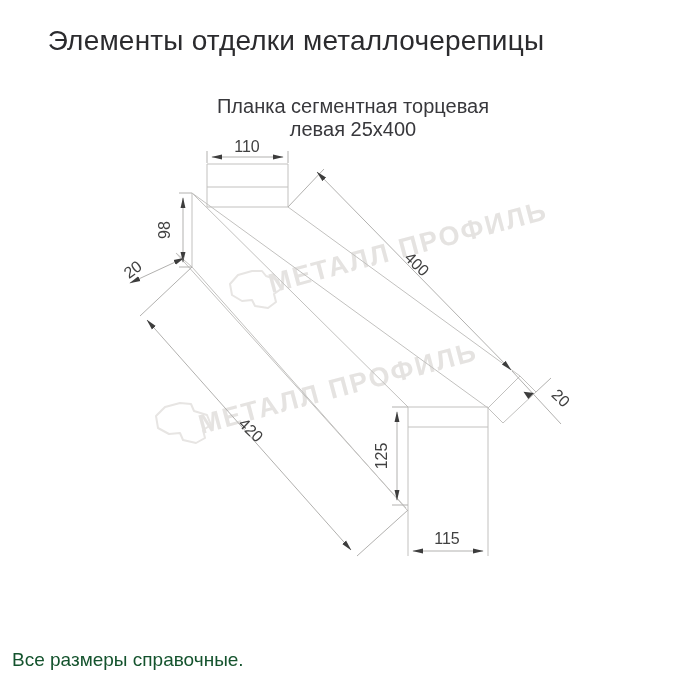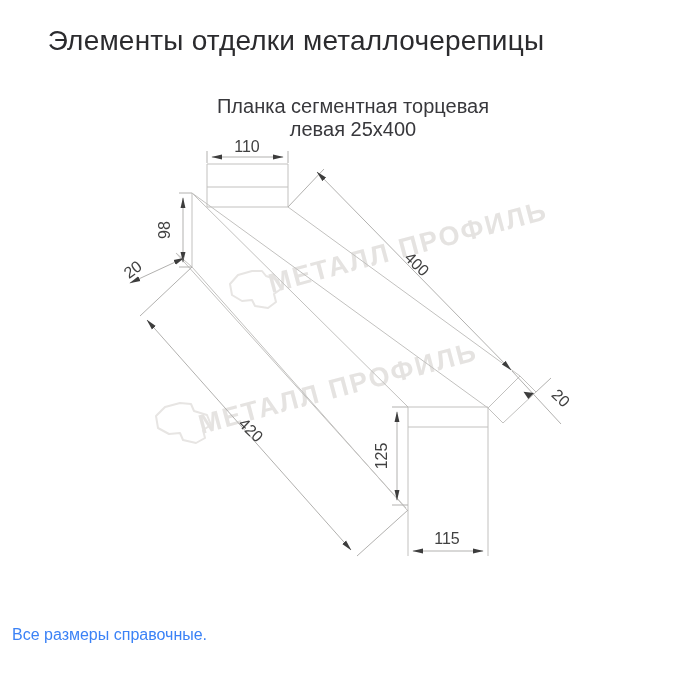--- a/index.html
+++ b/index.html
@@ -2,21 +2,21 @@
 <html><head>
 <meta charset="utf-8">
 <style>
   html,body{margin:0;padding:0;background:#ffffff;}
   body{width:700px;height:700px;position:relative;overflow:hidden;
        font-family:"Liberation Sans","DejaVu Sans",sans-serif;color:#2e2e31;}
   .page-title{position:absolute;left:0;top:25px;width:592px;text-align:center;
        font-size:28px;letter-spacing:.2px;color:#2b2b2e;}
   .product-title{position:absolute;left:0;top:95px;width:706px;text-align:center;
        font-size:20px;line-height:23px;color:#38383c;}
-  .footnotes{position:absolute;left:12px;top:624px;font-size:16px;line-height:21px;color:#3b82f6;}
+  .footnotes{position:absolute;left:12px;top:649px;font-size:19px;line-height:21px;color:#14532d;}
   svg{position:absolute;left:0;top:0;}
   .obj{stroke:#c2c1bf;stroke-width:1;fill:none;stroke-linejoin:round;}
   .dim{stroke:#b2b1af;stroke-width:1;fill:none;}
   .dimtxt{font-size:16px;fill:#414141;}
   .wm{font-size:27px;font-weight:bold;letter-spacing:2px;fill:#e5e3e1;}
   .cloud{stroke:#e7e5e3;stroke-width:2;fill:none;stroke-linejoin:round;}
   .arrhead{fill:#3d3d3d;}
 </style>
 </head>
 <body>

